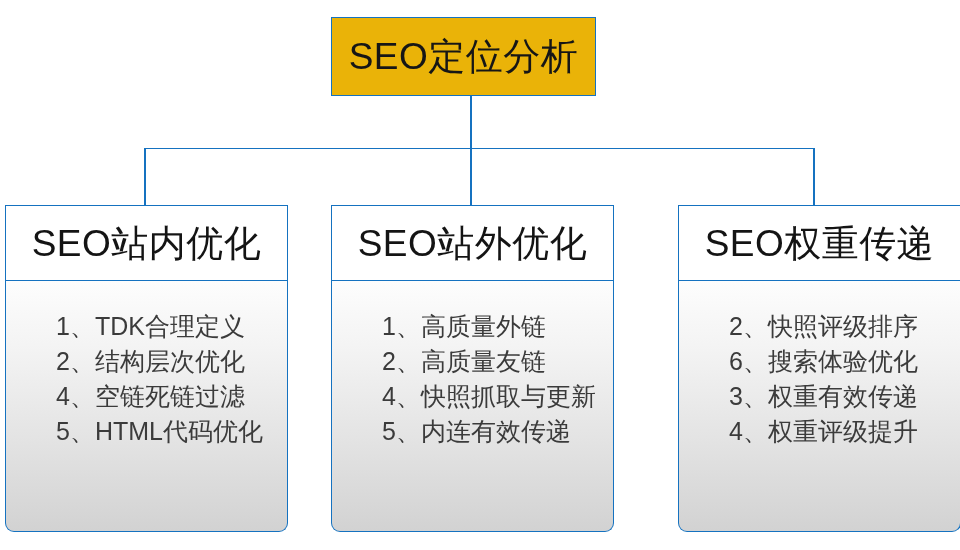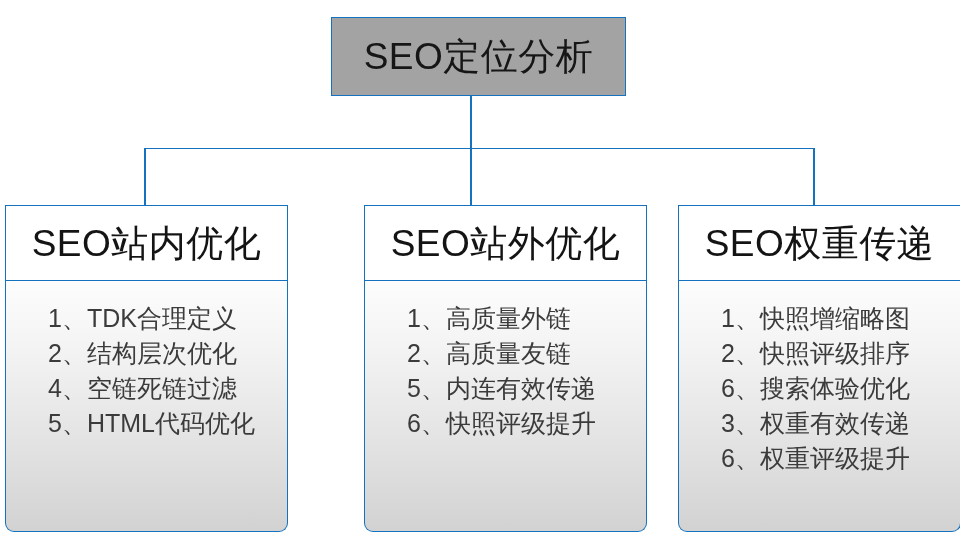--- a/index.html
+++ b/index.html
@@ -17,25 +17,25 @@
     position: relative;
     width: 960px;
     height: 550px;
   }
 
   
   .root-box {
     position: absolute;
     left: 331px;
     top: 17px;
-    width: 295px;
+    width: 265px;
     height: 79px;
     box-sizing: border-box;
     border: 1.6px solid #1572c0;
-    background: #a3a3a3;
+    background: #eab308;
     display: flex;
     align-items: center;
     justify-content: center;
   }
   .root-title {
     font-size: 37px;
     color: #161616;
     letter-spacing: 0.5px;
     line-height: 1;
     white-space: nowrap;
@@ -54,21 +54,21 @@
 
   
   .column {
     position: absolute;
     top: 205px;
     width: 283px;
     height: 327px;
     border-radius: 19px;
   }
   .col-1 { left: 5px; }
-  .col-2 { left: 348px; padding-left: 16px; }
+  .col-2 { left: 315px; padding-left: 16px; }
   .col-3 { left: 678px; }
 
   .col-header {
     box-sizing: border-box;
     width: 100%;
     height: 76px;
     border: 1.6px solid #1572c0;
     background: #ffffff;
     display: flex;
     align-items: center;
@@ -89,21 +89,21 @@
     border: 1.6px solid #1572c0;
     border-top: none;
     border-radius: 0 0 9px 9px;
     background: linear-gradient(to bottom, #fdfdfd 0%, #f3f3f3 28%, #e4e4e4 62%, #d6d6d6 92%, #d2d2d2 100%);
     padding: 16px 0 0 0;
     display: flex;
     flex-direction: column;
     align-items: flex-start;
   }
   .col-body ul {
-    margin: 4px;
+    margin: 12px;
     padding: 0 0 0 38px;
     list-style: none;
   }
   .col-body li {
     font-size: 25px;
     line-height: 35px;
     color: #3b3b3b;
     white-space: nowrap;
   }
 </style>
@@ -137,34 +137,33 @@
   </div>
 
   <div class="column col-2">
     <div class="col-header">
       <span class="col-header-title">SEO站外优化</span>
     </div>
     <div class="col-body">
       <ul>
         <li>1、高质量外链</li>
         <li>2、高质量友链</li>
+        <li>4、快照抓取与更新</li>
         <li>5、内连有效传递</li>
-        <li>6、快照评级提升</li>
       </ul>
     </div>
   </div>
 
   <div class="column col-3">
     <div class="col-header">
       <span class="col-header-title">SEO权重传递</span>
     </div>
     <div class="col-body">
       <ul>
-        <li>1、快照增缩略图</li>
         <li>2、快照评级排序</li>
         <li>6、搜索体验优化</li>
         <li>3、权重有效传递</li>
-        <li>6、权重评级提升</li>
+        <li>4、权重评级提升</li>
       </ul>
     </div>
   </div>
 
 </div>
 
 </body></html>

